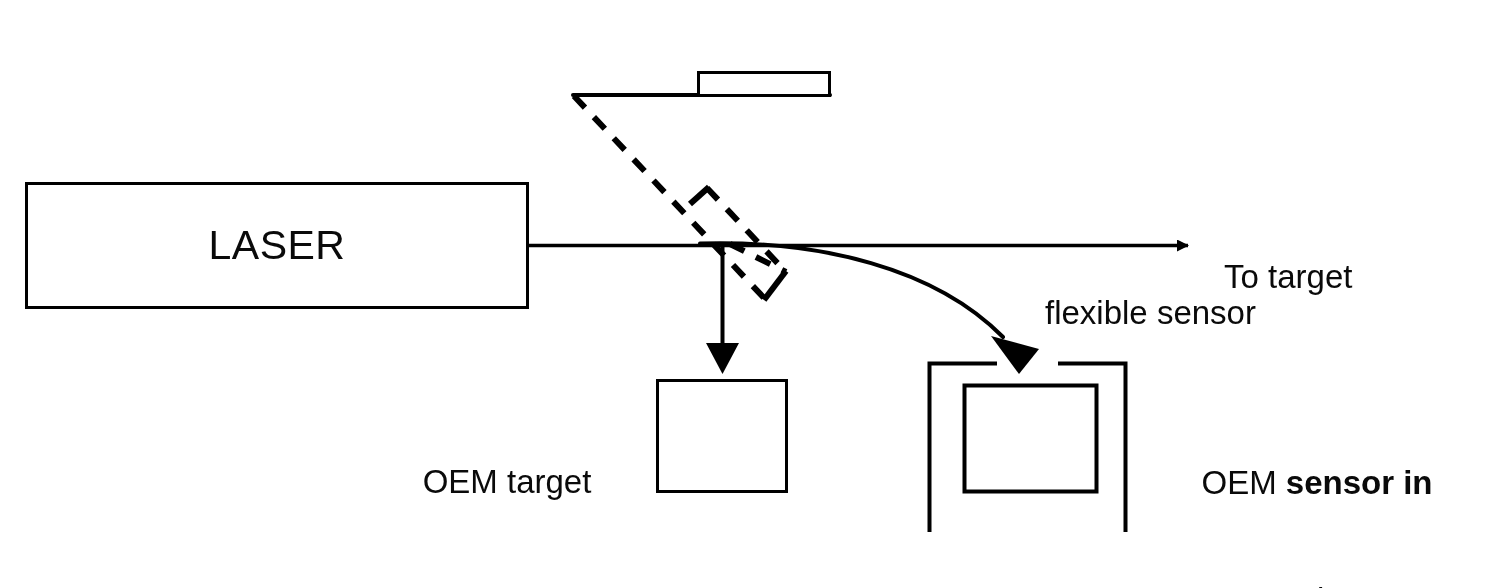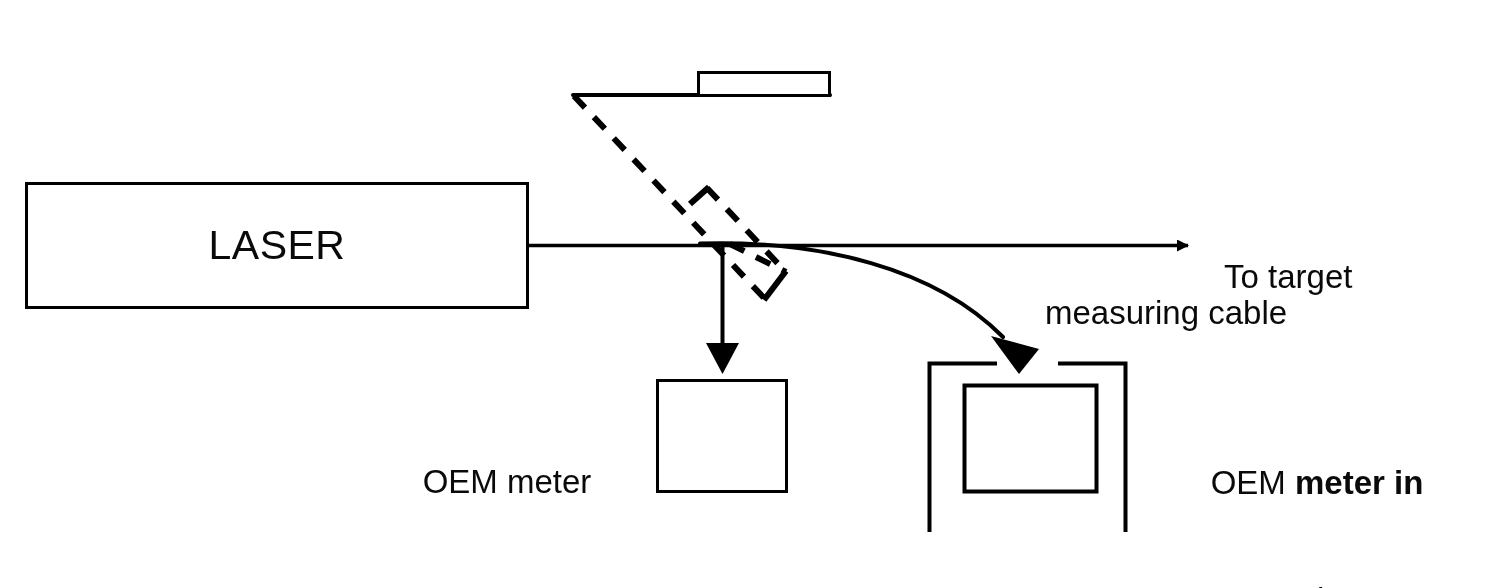--- a/index.html
+++ b/index.html
@@ -115,25 +115,25 @@
     <path d="M 997 363.5 L 929.5 363.5 L 929.5 532
              M 1058 363.5 L 1125.5 363.5 L 1125.5 532" fill="none" stroke="#000000" stroke-width="4" stroke-linejoin="miter"></path>
 
     <rect x="964.5" y="385.5" width="132" height="106" fill="#ffffff" stroke="#000000" stroke-width="4"></rect>
   </svg>
 
   <div class="lbl lbl-laser">LASER</div>
 
   <div class="lbl lbl-totarget">To target</div>
 
-  <div class="lbl lbl-flexcable">measuring cable</div>
+  <div class="lbl lbl-flexcable">flexible sensor</div>
 
   <div class="lbl lbl-powermeter">
-    <div>OEM meter</div>
+    <div>OEM target</div>
     <div>meter</div>
   </div>
 
   <div class="lbl lbl-sensorport">
-    <div><span>OEM </span><span class="bold">meter in</span></div>
+    <div><span>OEM </span><span class="bold">sensor in</span></div>
     <div>measuring port</div>
   </div>
 
 </div>
 
 </body></html>

